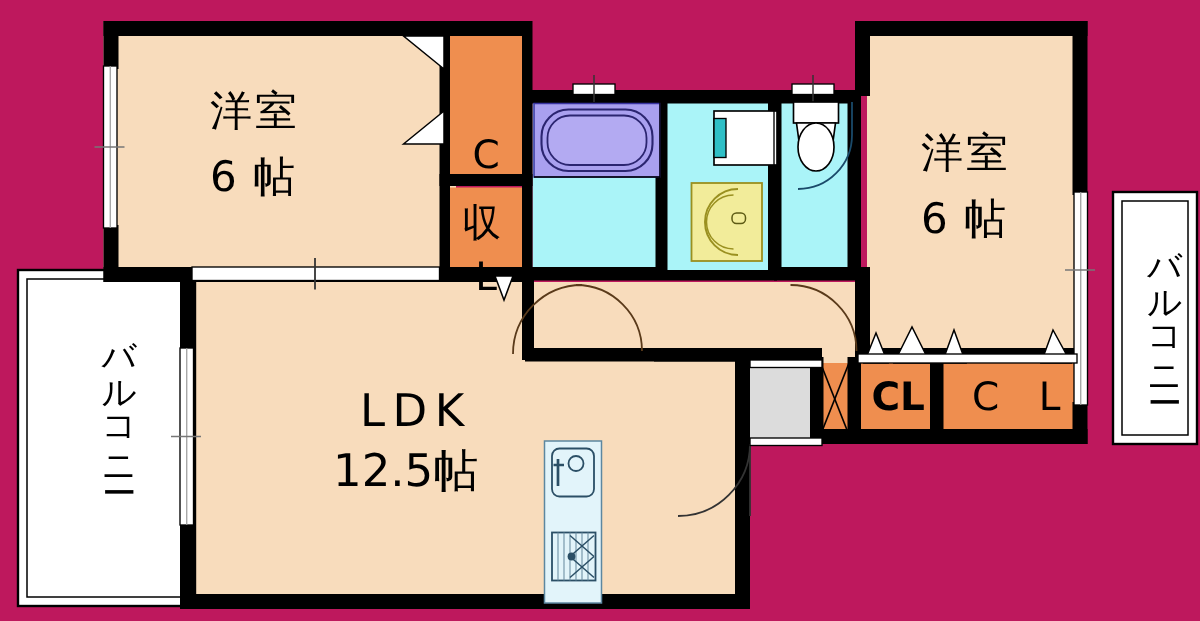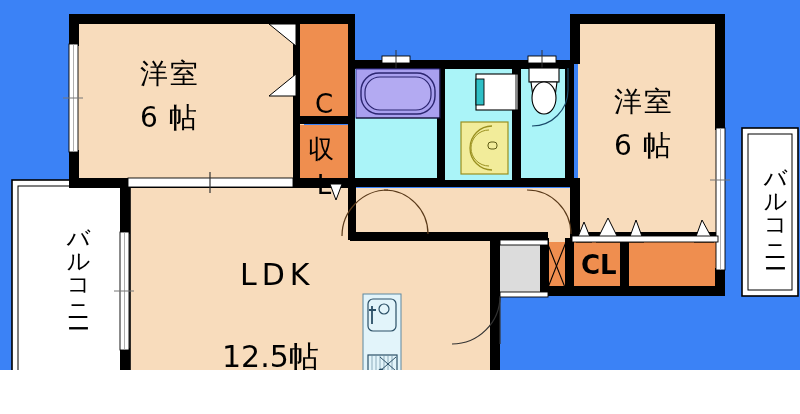--- a/index.html
+++ b/index.html
@@ -3,22 +3,22 @@
 <meta charset="utf-8">
 <style>
   html, body {
     margin: 0;
     padding: 0;
     background: #ffffff;
   }
   #plan-root {
     position: relative;
     width: 800px;
-    height: 370px;
-    background: #3b82f6;
+    height: 414px;
+    background: #be185d;
     font-family: "DejaVu Sans", "Liberation Sans", sans-serif;
     overflow: hidden;
   }
   #plan-svg {
     position: absolute;
     left: 0;
     top: 0;
     width: 800px;
     height: 414px;
   }
@@ -271,29 +271,30 @@
     </g>
   </svg>
 
   <div class="lbl lbl-room-name" style="left:140px; top:60px;">洋室</div>
   <div class="lbl lbl-room-size" style="left:140px; top:104px;">6 帖</div>
 
   <div class="lbl lbl-room-name" style="left:614px; top:88px;">洋室</div>
   <div class="lbl lbl-room-size" style="left:614px; top:132px;">6 帖</div>
 
   <div class="lbl lbl-ldk" style="left:240px; top:260px;">LDK</div>
-  <div class="lbl lbl-ldk-size" style="left:222px; top:300px;margin-top:42px;">12.5帖</div>
+  <div class="lbl lbl-ldk-size" style="left:222px; top:300px;">12.5帖</div>
 
   <div class="lbl lbl-cl-vert" style="left:303px; top:36px; width:42px;">
     <div>C</div>
     <div>L</div>
   </div>
 
   <div class="lbl lbl-shu" style="left:308px; top:136px;">収</div>
 
   <div class="lbl lbl-cl" style="left:581px; top:252px;font-weight:bold;">CL</div>
 
+  <div class="lbl lbl-cl-wide" style="left:648px; top:252px;">C L</div>
 
   <div class="lbl lbl-balcony" style="left:50px; top:212px; width:42px; writing-mode:vertical-rl; text-orientation:upright;">バルコニー</div>
 
   <div class="lbl lbl-balcony" style="left:757px; top:152px; width:32px; writing-mode:vertical-rl; text-orientation:upright;">バルコニー</div>
 
 </div>
 
 </body></html>

